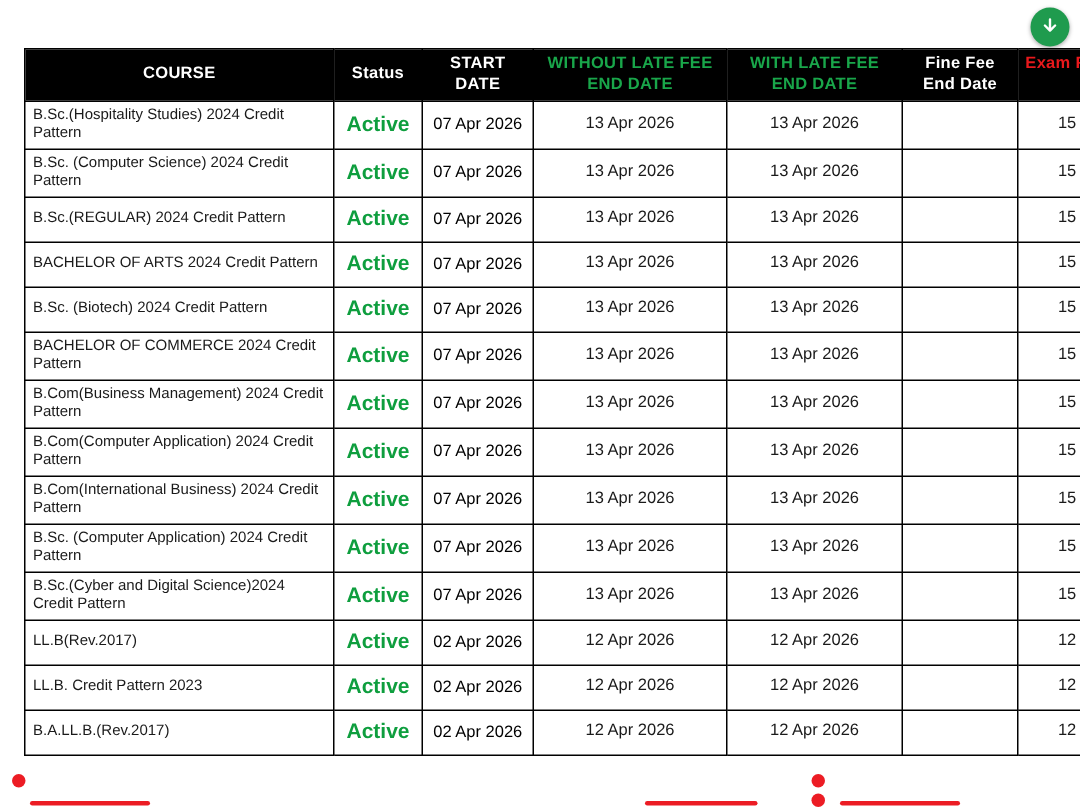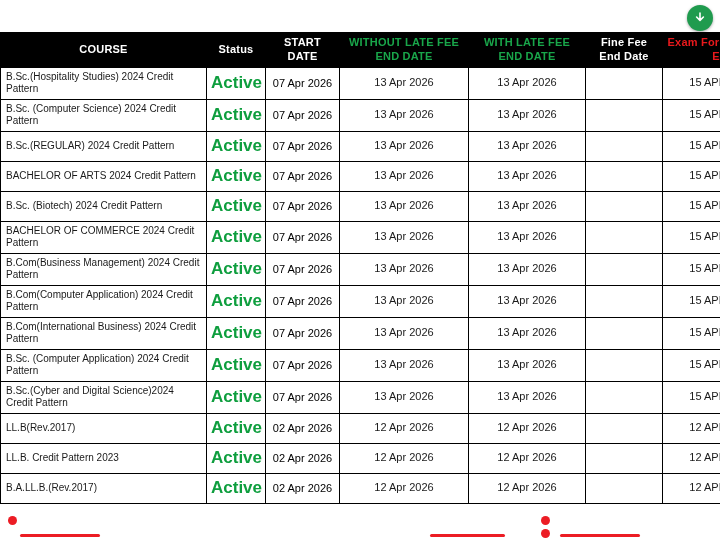--- a/index.html
+++ b/index.html
@@ -32,21 +32,21 @@
     box-shadow: 0 1px 3px rgba(0,0,0,0.35);
     display: flex;
     align-items: center;
     justify-content: center;
     cursor: pointer;
   }
   .fab svg { display: block; }
 
   .table-wrap {
     position: absolute;
-    left: 0;
+    left: 16px;
     top: 32px;
     width: 688px;
   }
 
   table.fee-table {
     border-collapse: collapse;
     width: 688px;
     table-layout: fixed;
     background: #ffffff;
   }
@@ -85,21 +85,21 @@
     text-align: left;
     color: #1a1a1a;
     font-size: 10px;
     padding-left: 5px;
     padding-right: 3px;
   }
   tbody td.status {
     text-align: center;
     color: #0e9e3e;
     font-weight: bold;
-    font-size: 17px;
+    font-size: 14px;
   }
   tbody td.center {
     text-align: center;
     color: #1a1a1a;
     font-size: 11px;
   }
   tbody td.start {
     text-align: center;
     font-size: 11px;
     line-height: 1.15;

